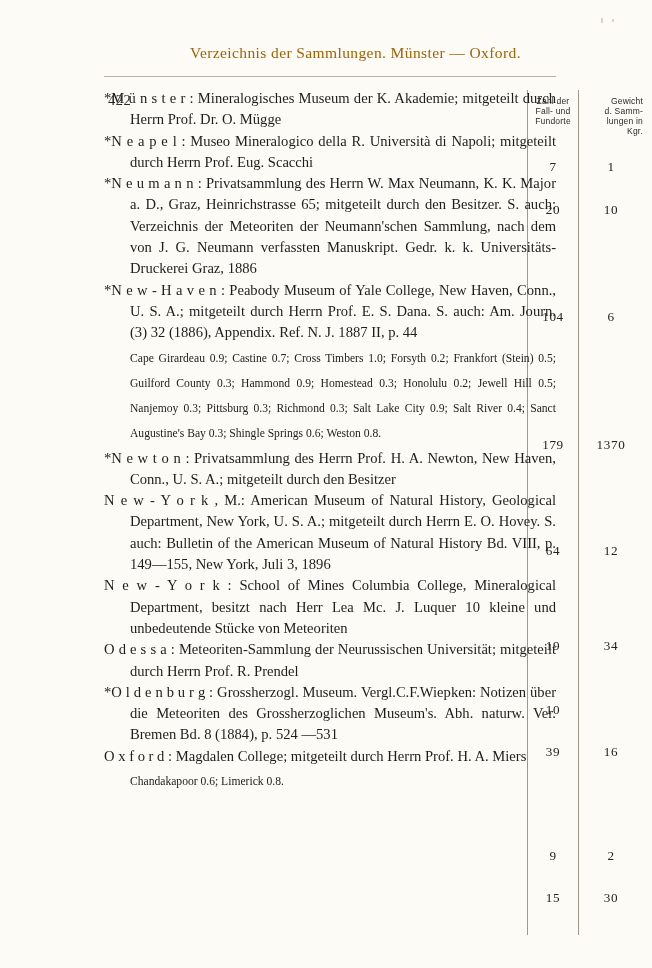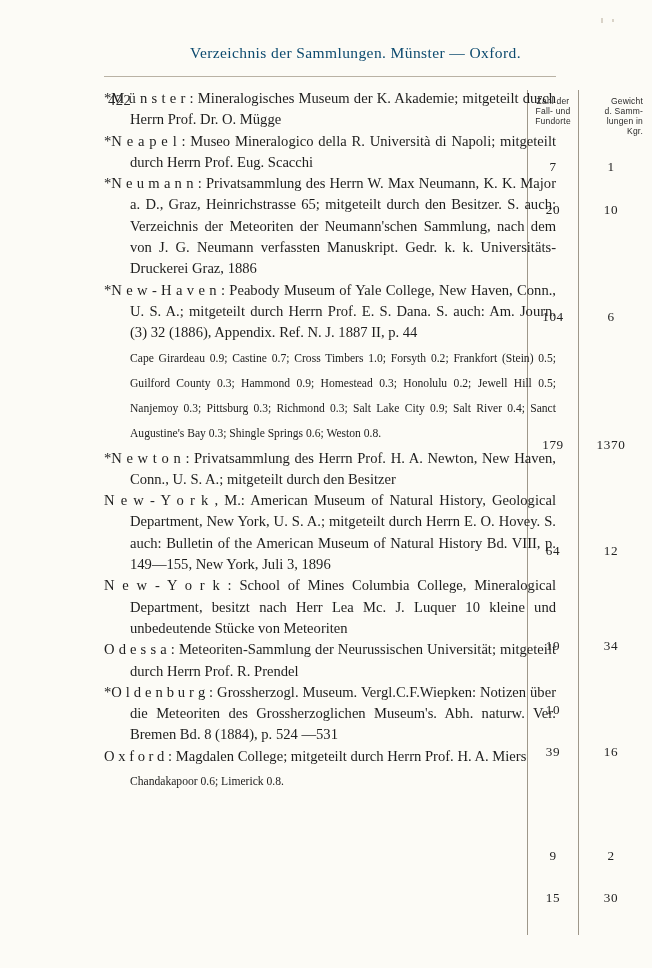--- a/index.html
+++ b/index.html
@@ -45,21 +45,21 @@
     letter-spacing: .5px;
     color: #2b2b2b;
     margin-top: 48px;
   }
   .runhead {
     position: absolute;
     left: 190px;
     top: 0;
     font-size: 15.5px;
     letter-spacing: .4px;
-    color: #0c4a6e;
+    color: #a16207;
     white-space: nowrap;
   }
   .header-rule {
     position: absolute;
     left: 104px;
     right: 96px;
     top: 76px;
     border-top: 1px solid #b9b2a4;
     height: 0;
   }

